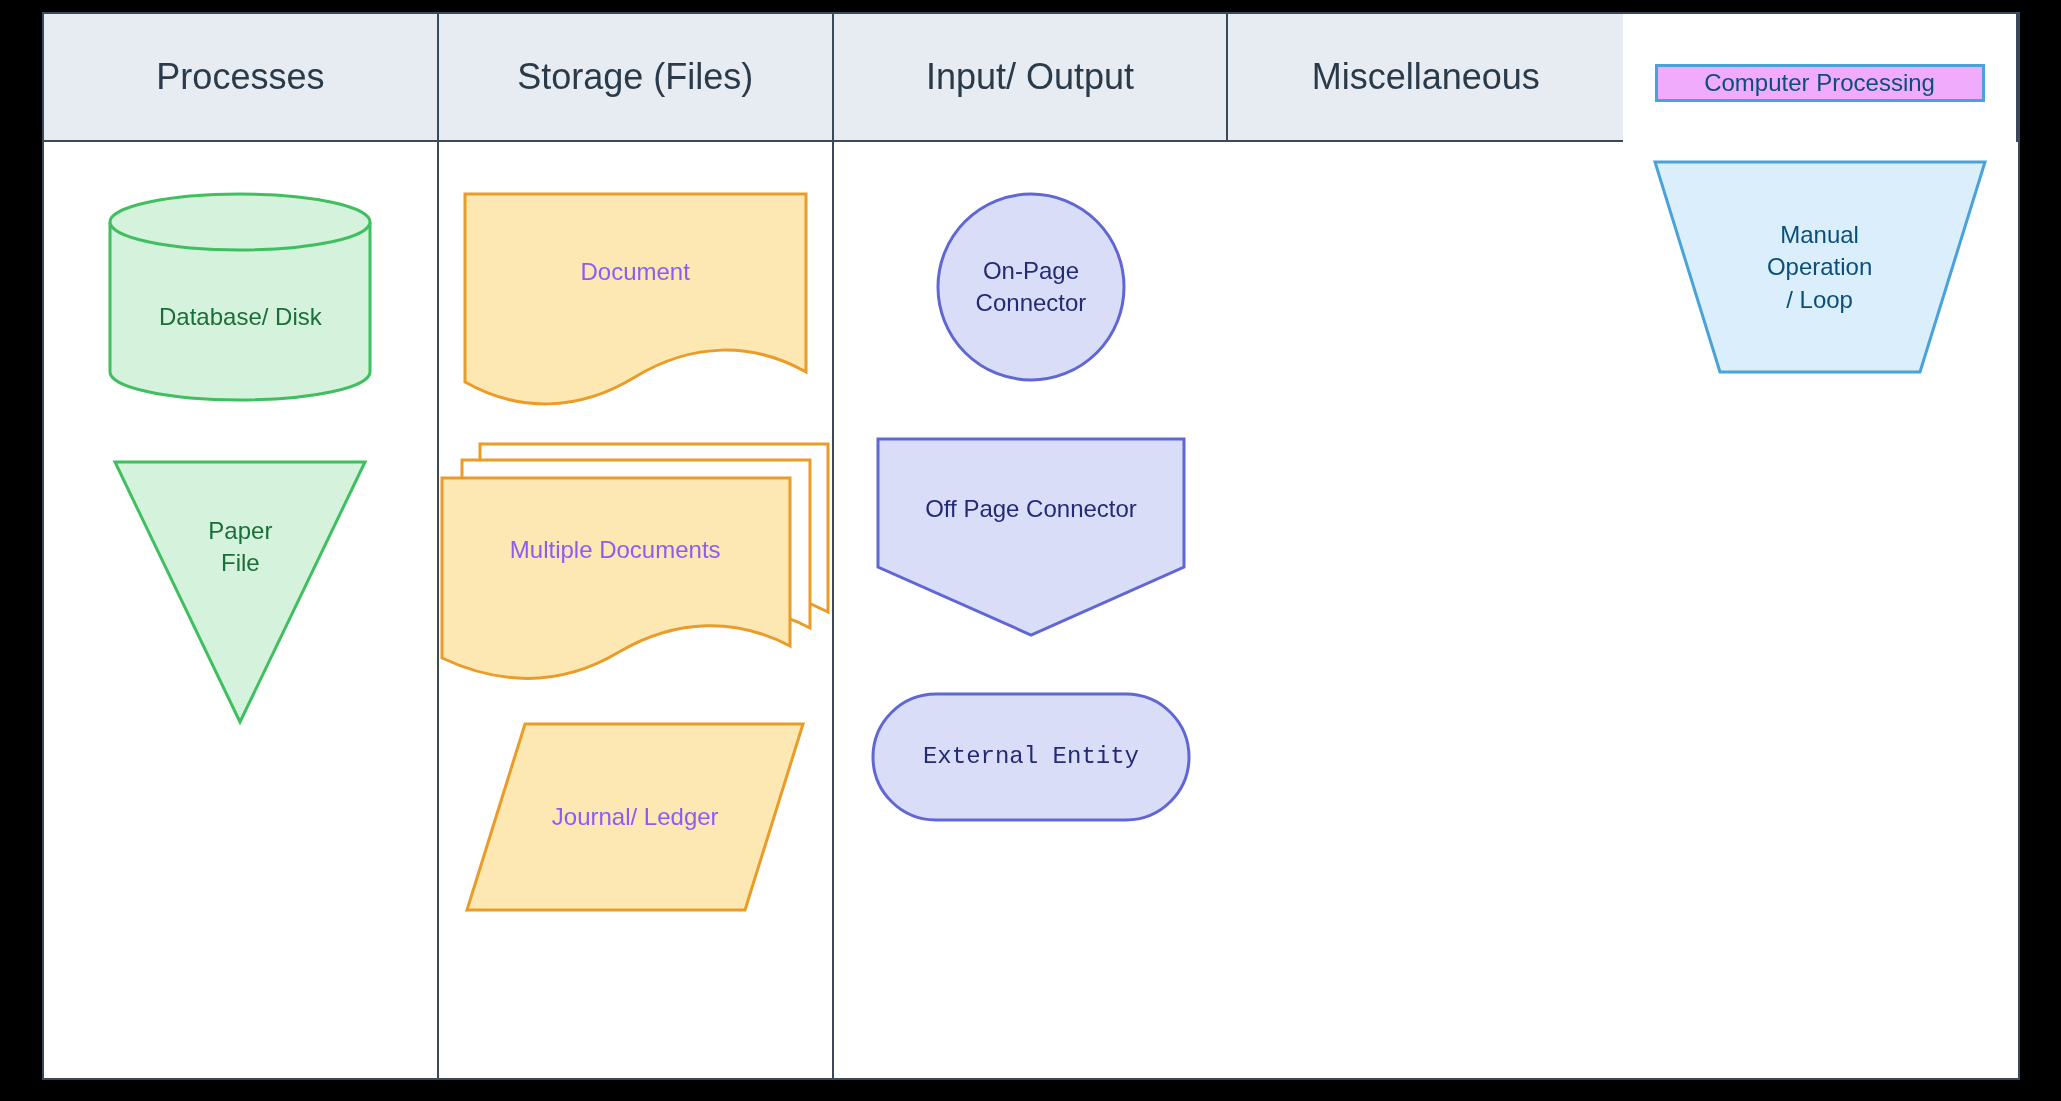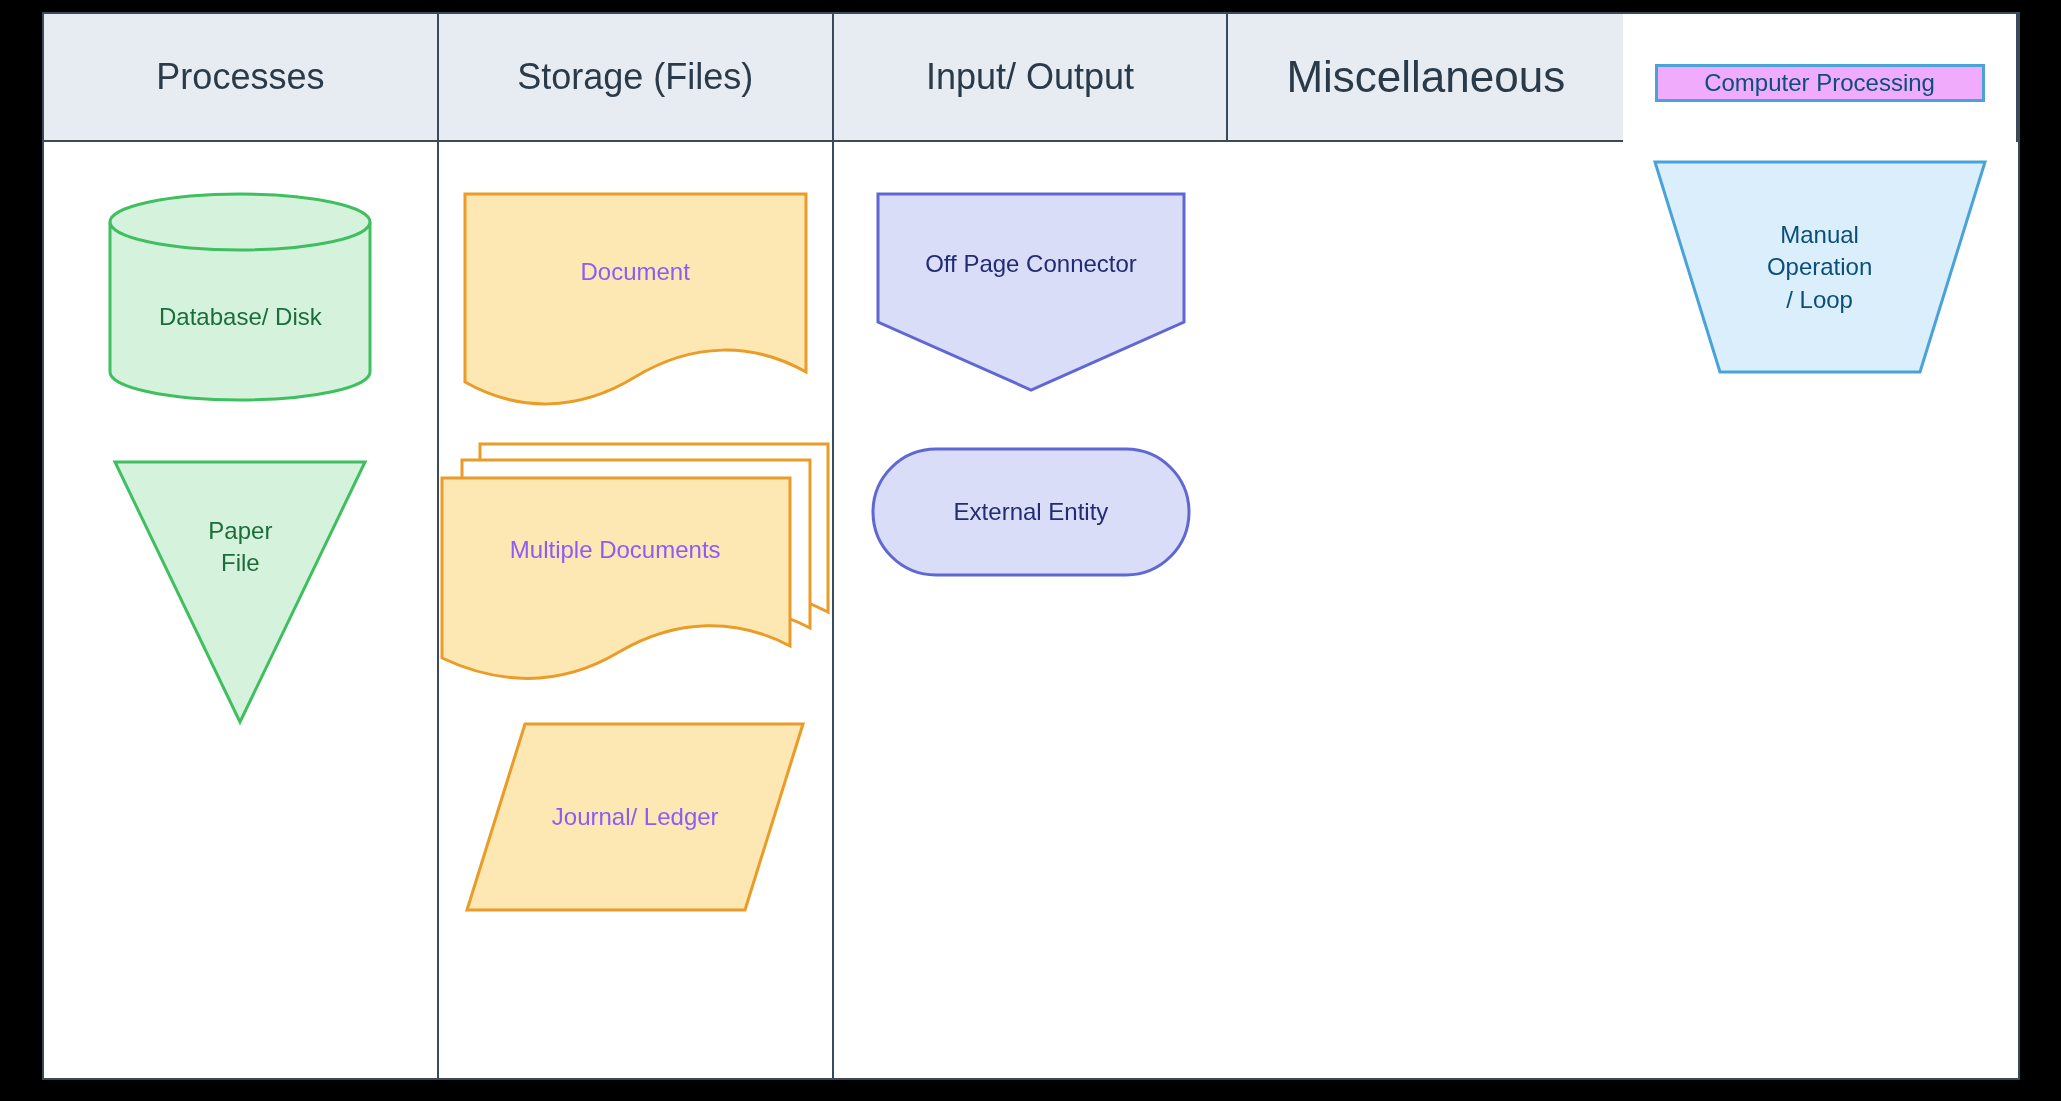--- a/index.html
+++ b/index.html
@@ -109,40 +109,40 @@
 
   
   .circ { width: 190px; height: 190px; }
   .circ circle{ fill:#d9ddf8; stroke:#6066d4; stroke-width:3; }
 
   
   .penta { width: 310px; height: 200px; }
   .penta polygon{ fill:#d9ddf8; stroke:#6066d4; stroke-width:3; }
 
   
-  .stad { width: 320px; height: 130px; }
+  .stad { width: 320px; height: 130px; font-family: Liberation Mono, monospace; }
   .stad rect{ fill:#d9ddf8; stroke:#6066d4; stroke-width:3; }
 </style>
 </head>
 <body>
 
 <div class="canvas">
   <div class="grid">
 
     <div class="header">
       <span class="shape-text" style="font-size:36px">Processes</span>
     </div>
     <div class="header">
       <span class="shape-text" style="font-size:36px">Storage (Files)</span>
     </div>
     <div class="header">
       <span class="shape-text" style="font-size:36px">Input/ Output</span>
     </div>
     <div class="header" style="border-right:none;">
-      <span class="shape-text" style="font-size:44px">Miscellaneous</span>
+      <span class="shape-text" style="font-size:36px">Miscellaneous</span>
     </div>
 
     <div class="col">
       <div class="shape rect">
         <span class="shape-text blue-text">Computer Processing</span>
       </div>
       <div class="shape" style="width:330px;height:210px">
         <svg viewBox="0 0 330 210" width="330" height="210">
           <polygon points="0,0 330,0 265,210 65,210" fill="#dbeefb" stroke="#4aa3d8" stroke-width="3"></polygon>
         </svg>
@@ -195,20 +195,28 @@
         <svg viewBox="0 0 340 190" width="340" height="190">
           <polygon points="60,2 338,2 280,188 2,188"></polygon>
         </svg>
         <div class="label" style="top:0;bottom:0">
           <span class="shape-text orange-text">Journal/ Ledger</span>
         </div>
       </div>
     </div>
 
     <div class="col last" style="gap:55px">
+      <div class="shape circ">
+        <svg viewBox="0 0 190 190" width="190" height="190">
+          <circle cx="95" cy="95" r="93"></circle>
+        </svg>
+        <div class="label" style="top:0;bottom:0">
+          <span class="shape-text purple-text">On-Page<br>Connector</span>
+        </div>
+      </div>
       <div class="shape penta">
         <svg viewBox="0 0 310 200" width="310" height="200">
           <polygon points="2,2 308,2 308,130 155,198 2,130"></polygon>
         </svg>
         <div class="label" style="top:0;bottom:55px">
           <span class="shape-text purple-text">Off Page Connector</span>
         </div>
       </div>
       <div class="shape stad">
         <svg viewBox="0 0 320 130" width="320" height="130">

